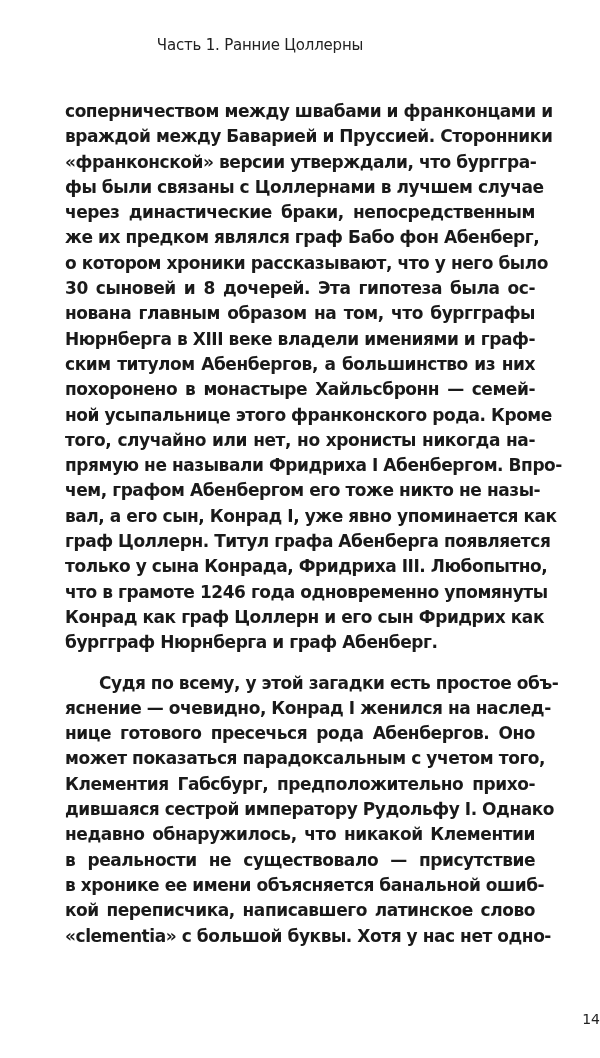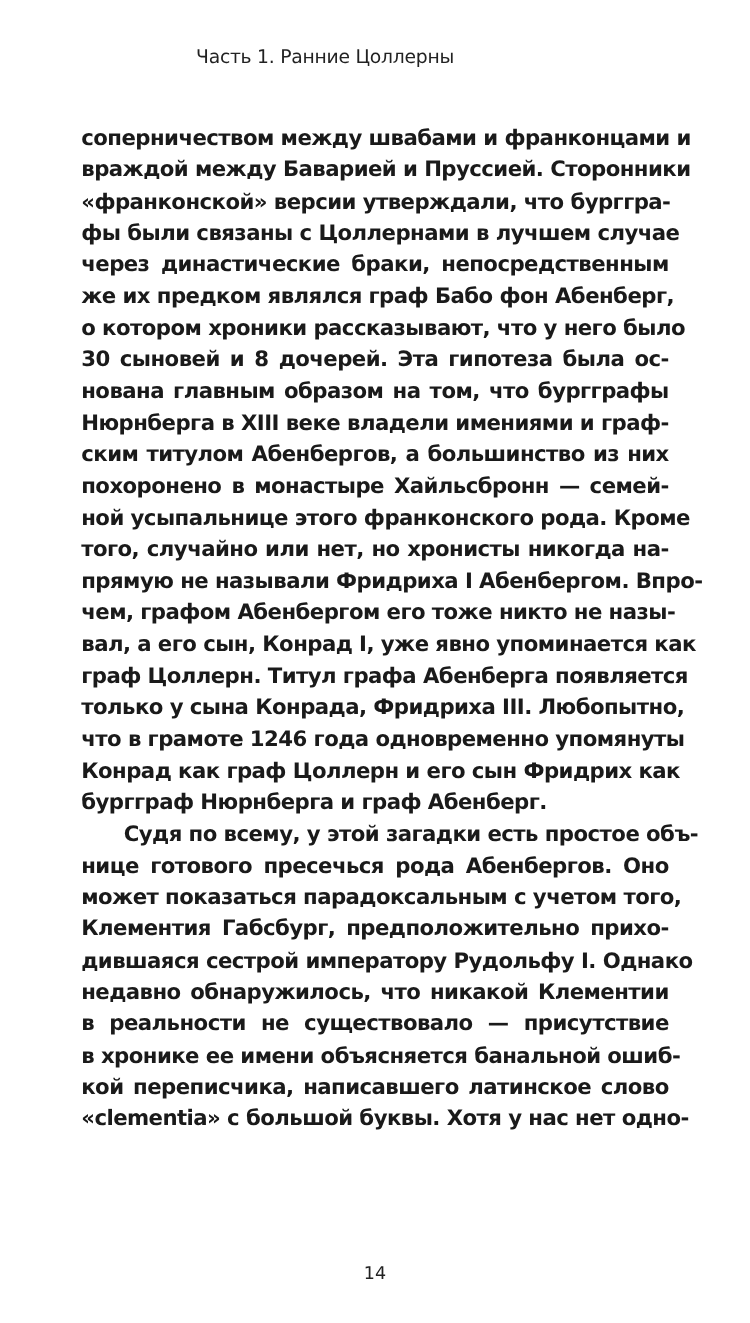--- a/index.html
+++ b/index.html
@@ -41,27 +41,28 @@
       text-align: justify;
       text-align-last: justify;
       color: #1a1a1a;
       font-weight: bold;
     }
     .line.last {
       text-align-last: left;
     }
     .line.indent {
       padding-left: 34px;
+      margin-top: 15px;
     }
     .page-number {
       position: absolute;
       top: 1011px;
       left: 0;
       width: 600px;
-      text-align: center;
+      text-align: right;
       font-size: 14px;
       color: #222;
     }
   </style>
 </head>
 <body>
 
 <div class="running-head">Часть 1. Ранние Цоллерны</div>
 
 <div class="page-body">
@@ -86,20 +87,21 @@
     <span class="line">вал, а его сын, Конрад I, уже явно упоминается как</span>
     <span class="line">граф Цоллерн. Титул графа Абенберга появляется</span>
     <span class="line">только у сына Конрада, Фридриха III. Любопытно,</span>
     <span class="line">что в грамоте 1246 года одновременно упомянуты</span>
     <span class="line">Конрад как граф Цоллерн и его сын Фридрих как</span>
     <span class="line last">бургграф Нюрнберга и граф Абенберг.</span>
   </div>
 
   <div>
     <span class="line indent">Судя по всему, у этой загадки есть простое объ-</span>
+    <span class="line">яснение — очевидно, Конрад I женился на наслед-</span>
     <span class="line">нице готового пресечься рода Абенбергов. Оно</span>
     <span class="line">может показаться парадоксальным с учетом того,</span>
     <span class="line">Клементия Габсбург, предположительно прихо-</span>
     <span class="line">дившаяся сестрой императору Рудольфу I. Однако</span>
     <span class="line">недавно обнаружилось, что никакой Клементии</span>
     <span class="line">в реальности не существовало — присутствие</span>
     <span class="line">в хронике ее имени объясняется банальной ошиб-</span>
     <span class="line">кой переписчика, написавшего латинское слово</span>
     <span class="line">«clementia» с большой буквы. Хотя у нас нет одно-</span>
   </div>

